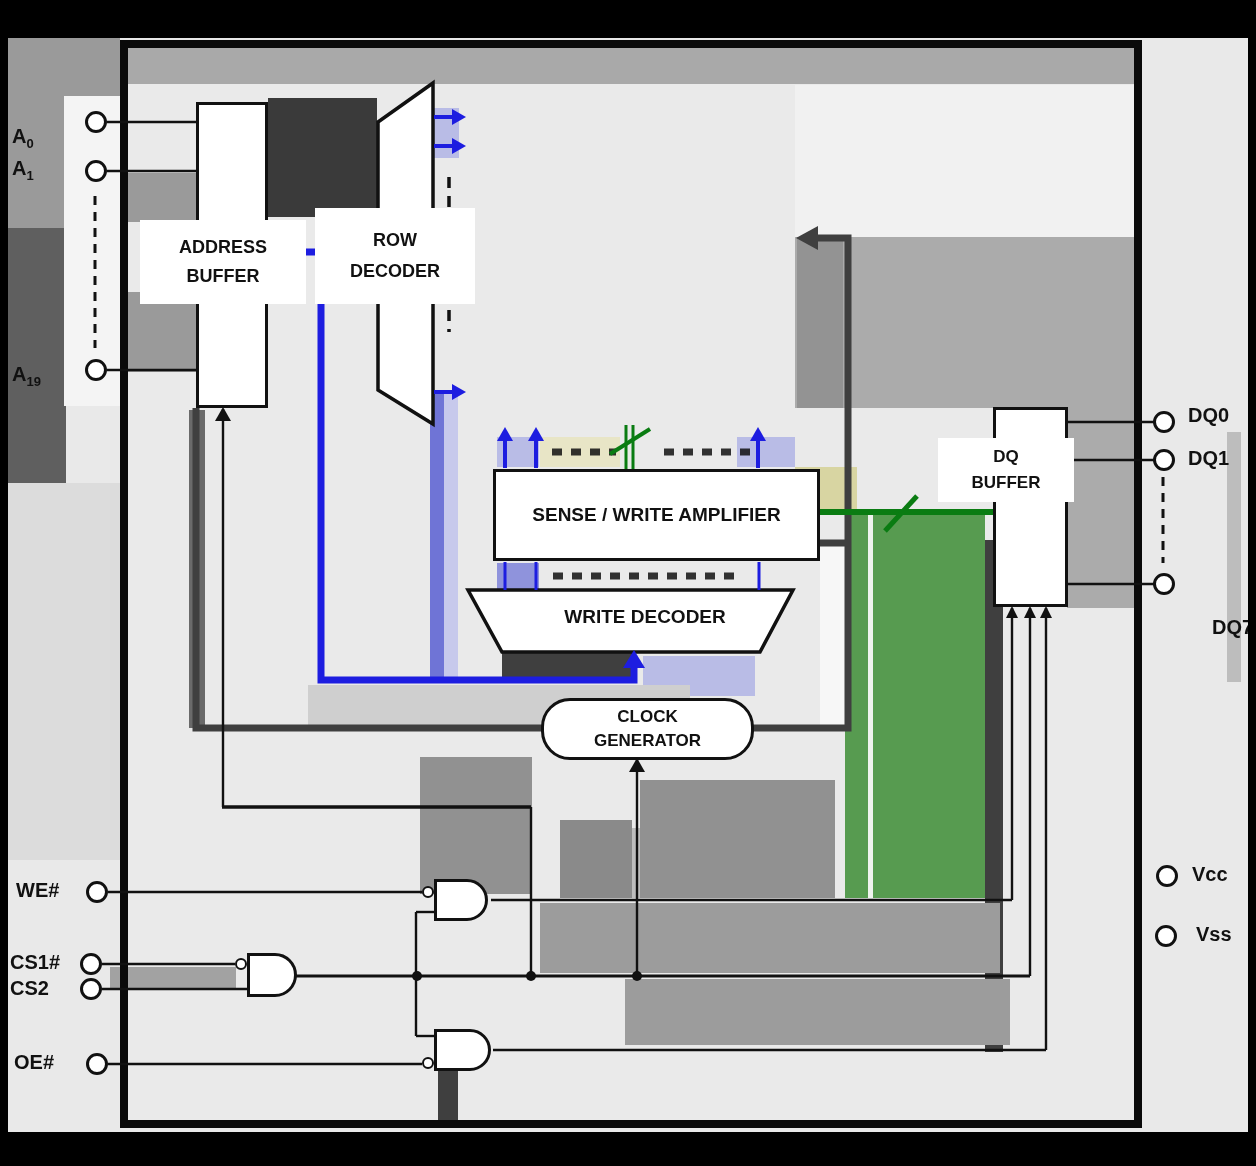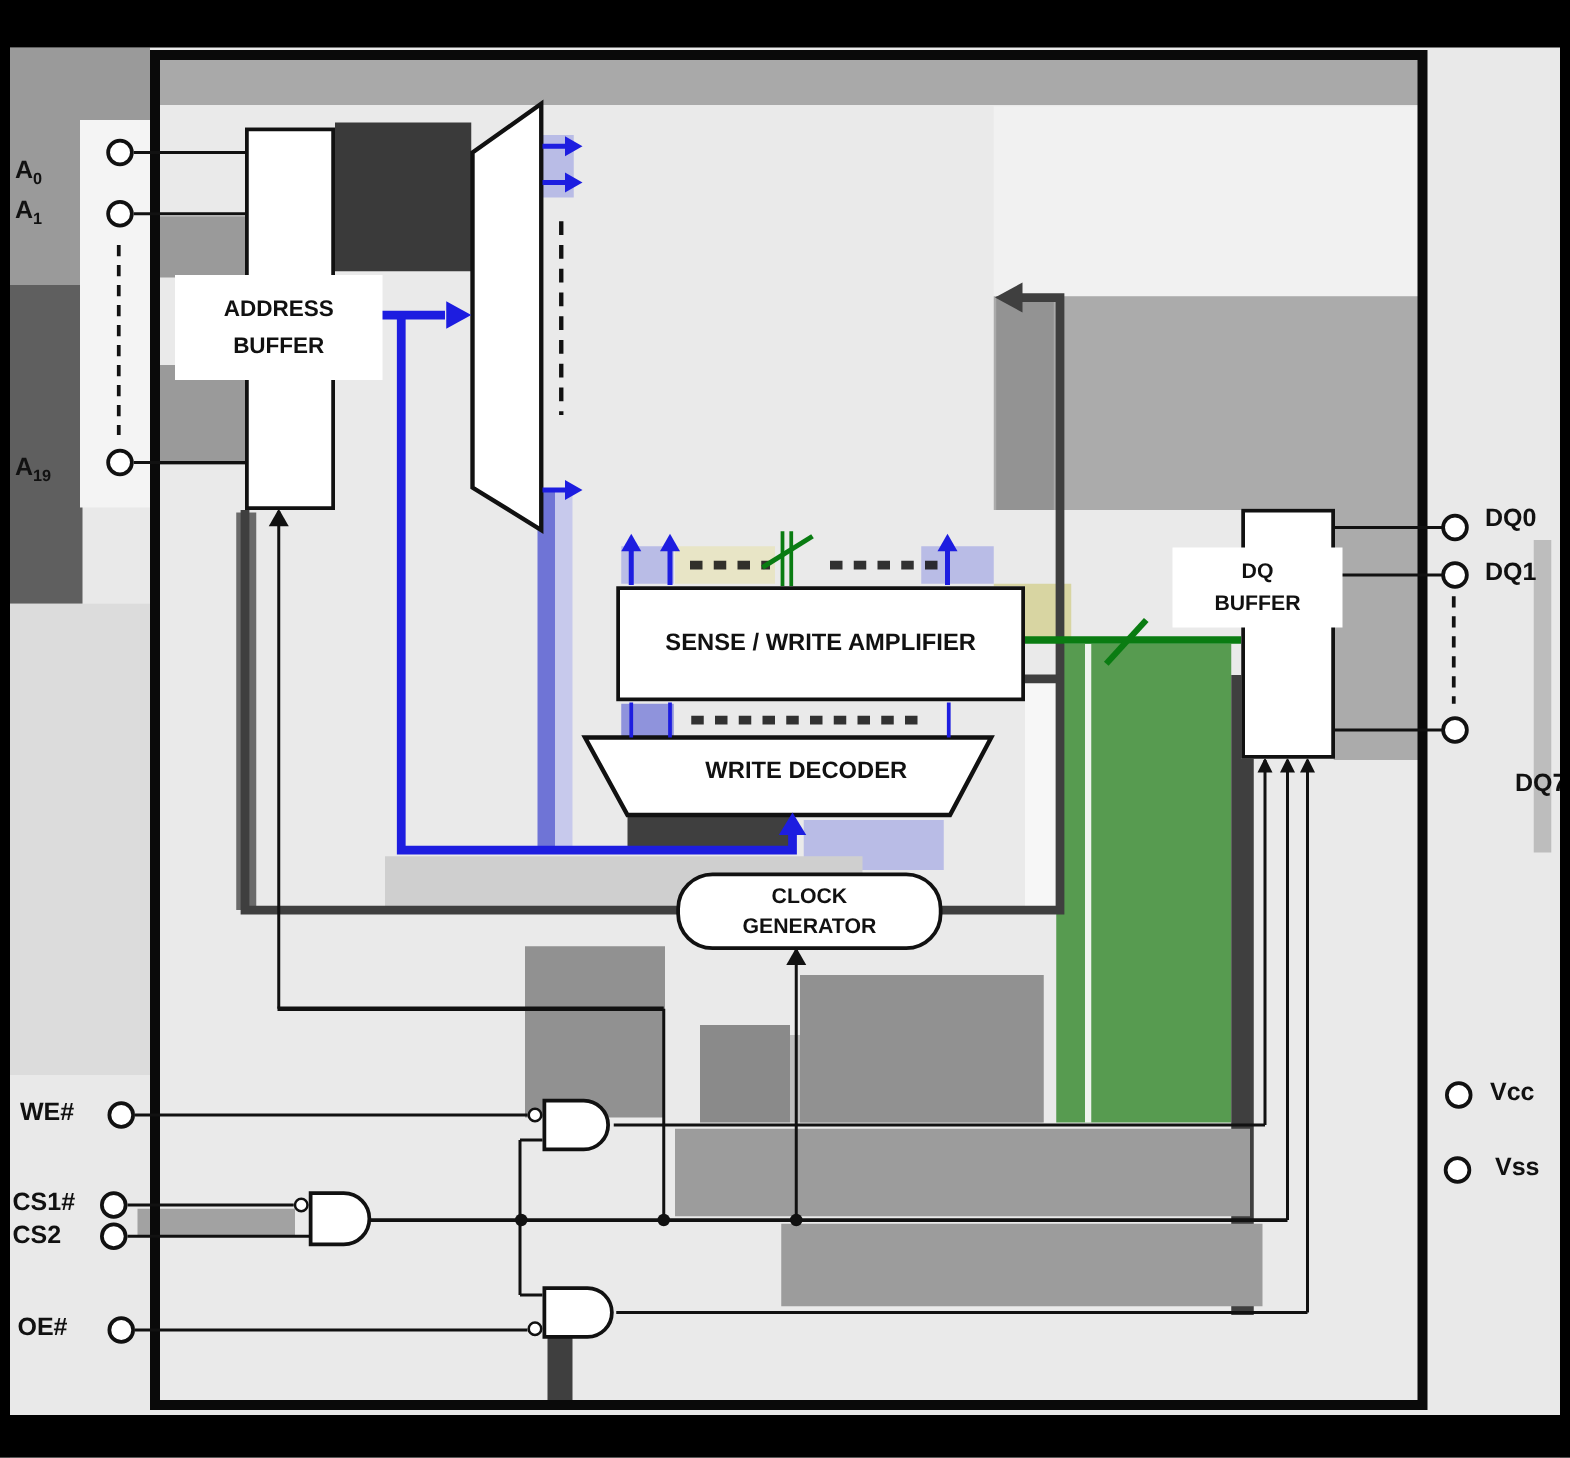--- a/index.html
+++ b/index.html
@@ -167,20 +167,24 @@
   <div class="blk" style="left:541px;top:698px;width:213px;height:62px;font-size:17px;gap:4px;border-radius:29px;">
     <div>CLOCK</div>
     <div>GENERATOR</div>
   </div>
   <div class="blk" style="left:993px;top:407px;width:75px;height:200px;"></div>
 
   <div class="patch" style="left:140px;top:220px;width:166px;height:84px;font-size:18px;gap:8px;">
     <div>ADDRESS</div>
     <div>BUFFER</div>
   </div>
+  <div class="patch" style="left:315px;top:208px;width:160px;height:96px;font-size:18px;gap:10px;">
+    <div>ROW</div>
+    <div>DECODER</div>
+  </div>
   <div class="patch" style="left:938px;top:438px;width:136px;height:64px;font-size:17px;gap:6px;">
     <div>DQ</div>
     <div>BUFFER</div>
   </div>
   <div class="txt" style="left:495px;top:606px;width:300px;font-size:19px;">WRITE DECODER</div>
 
   <div class="gate" style="left:434px;top:879px;width:54px;height:42px;"></div>
   <div class="gate" style="left:247px;top:953px;width:50px;height:44px;"></div>
   <div class="gate" style="left:434px;top:1029px;width:57px;height:42px;"></div>
   <div class="bub" style="left:422px;top:886px;"></div>

